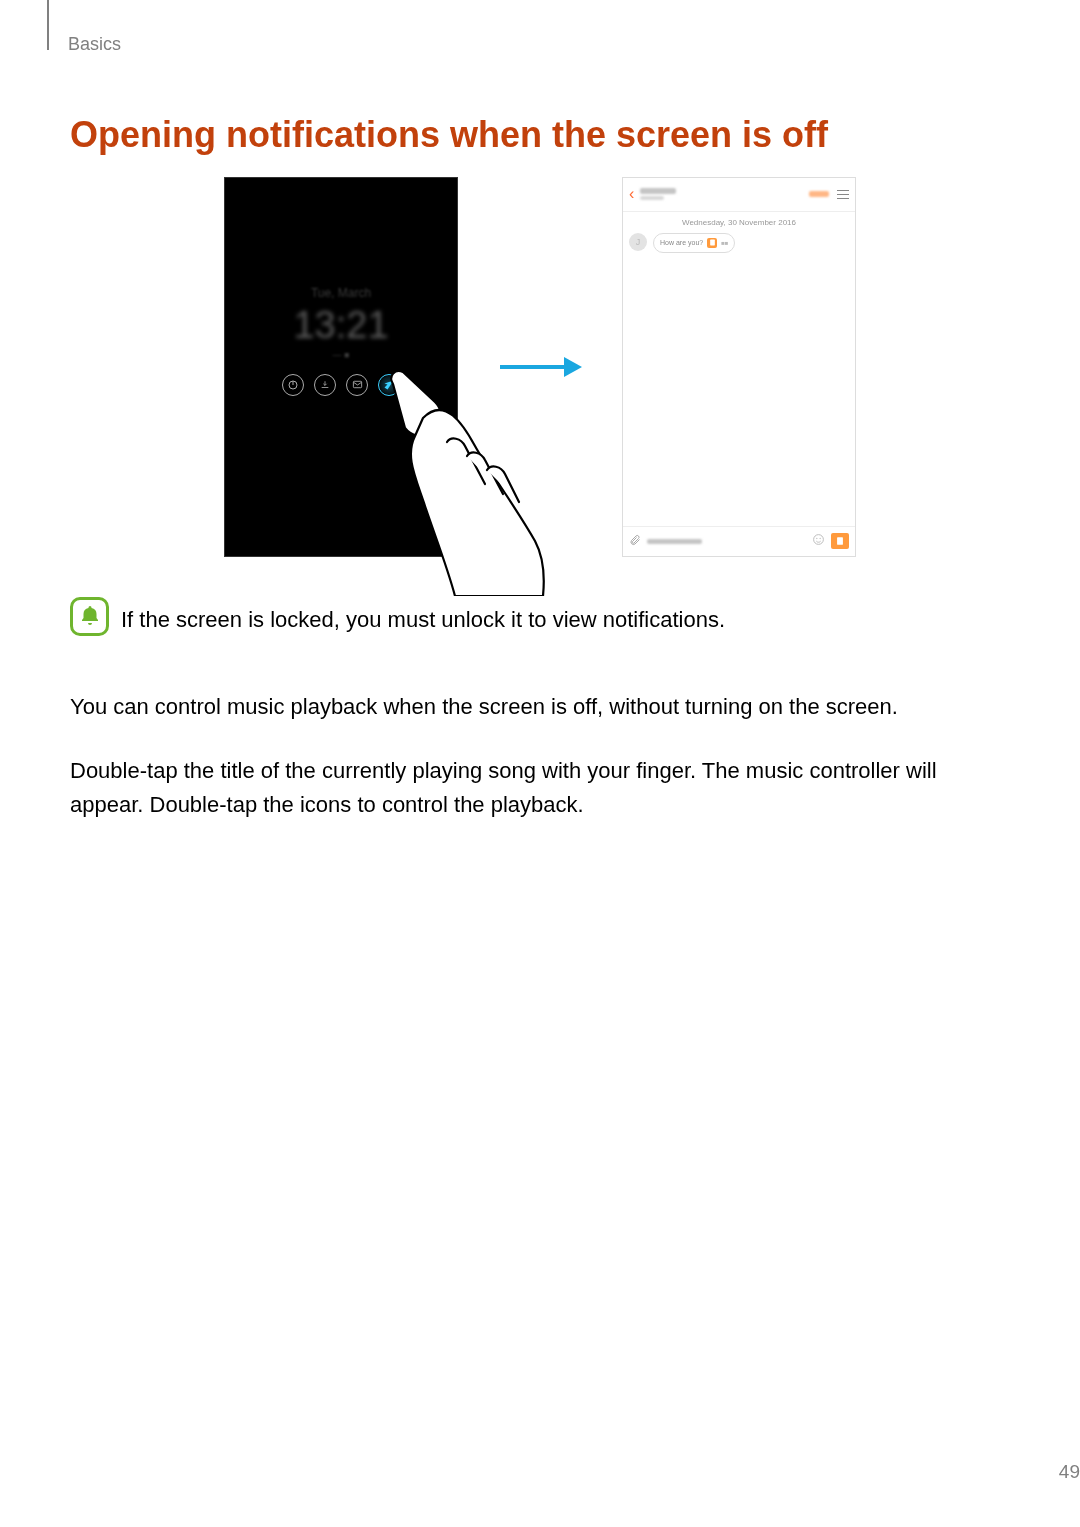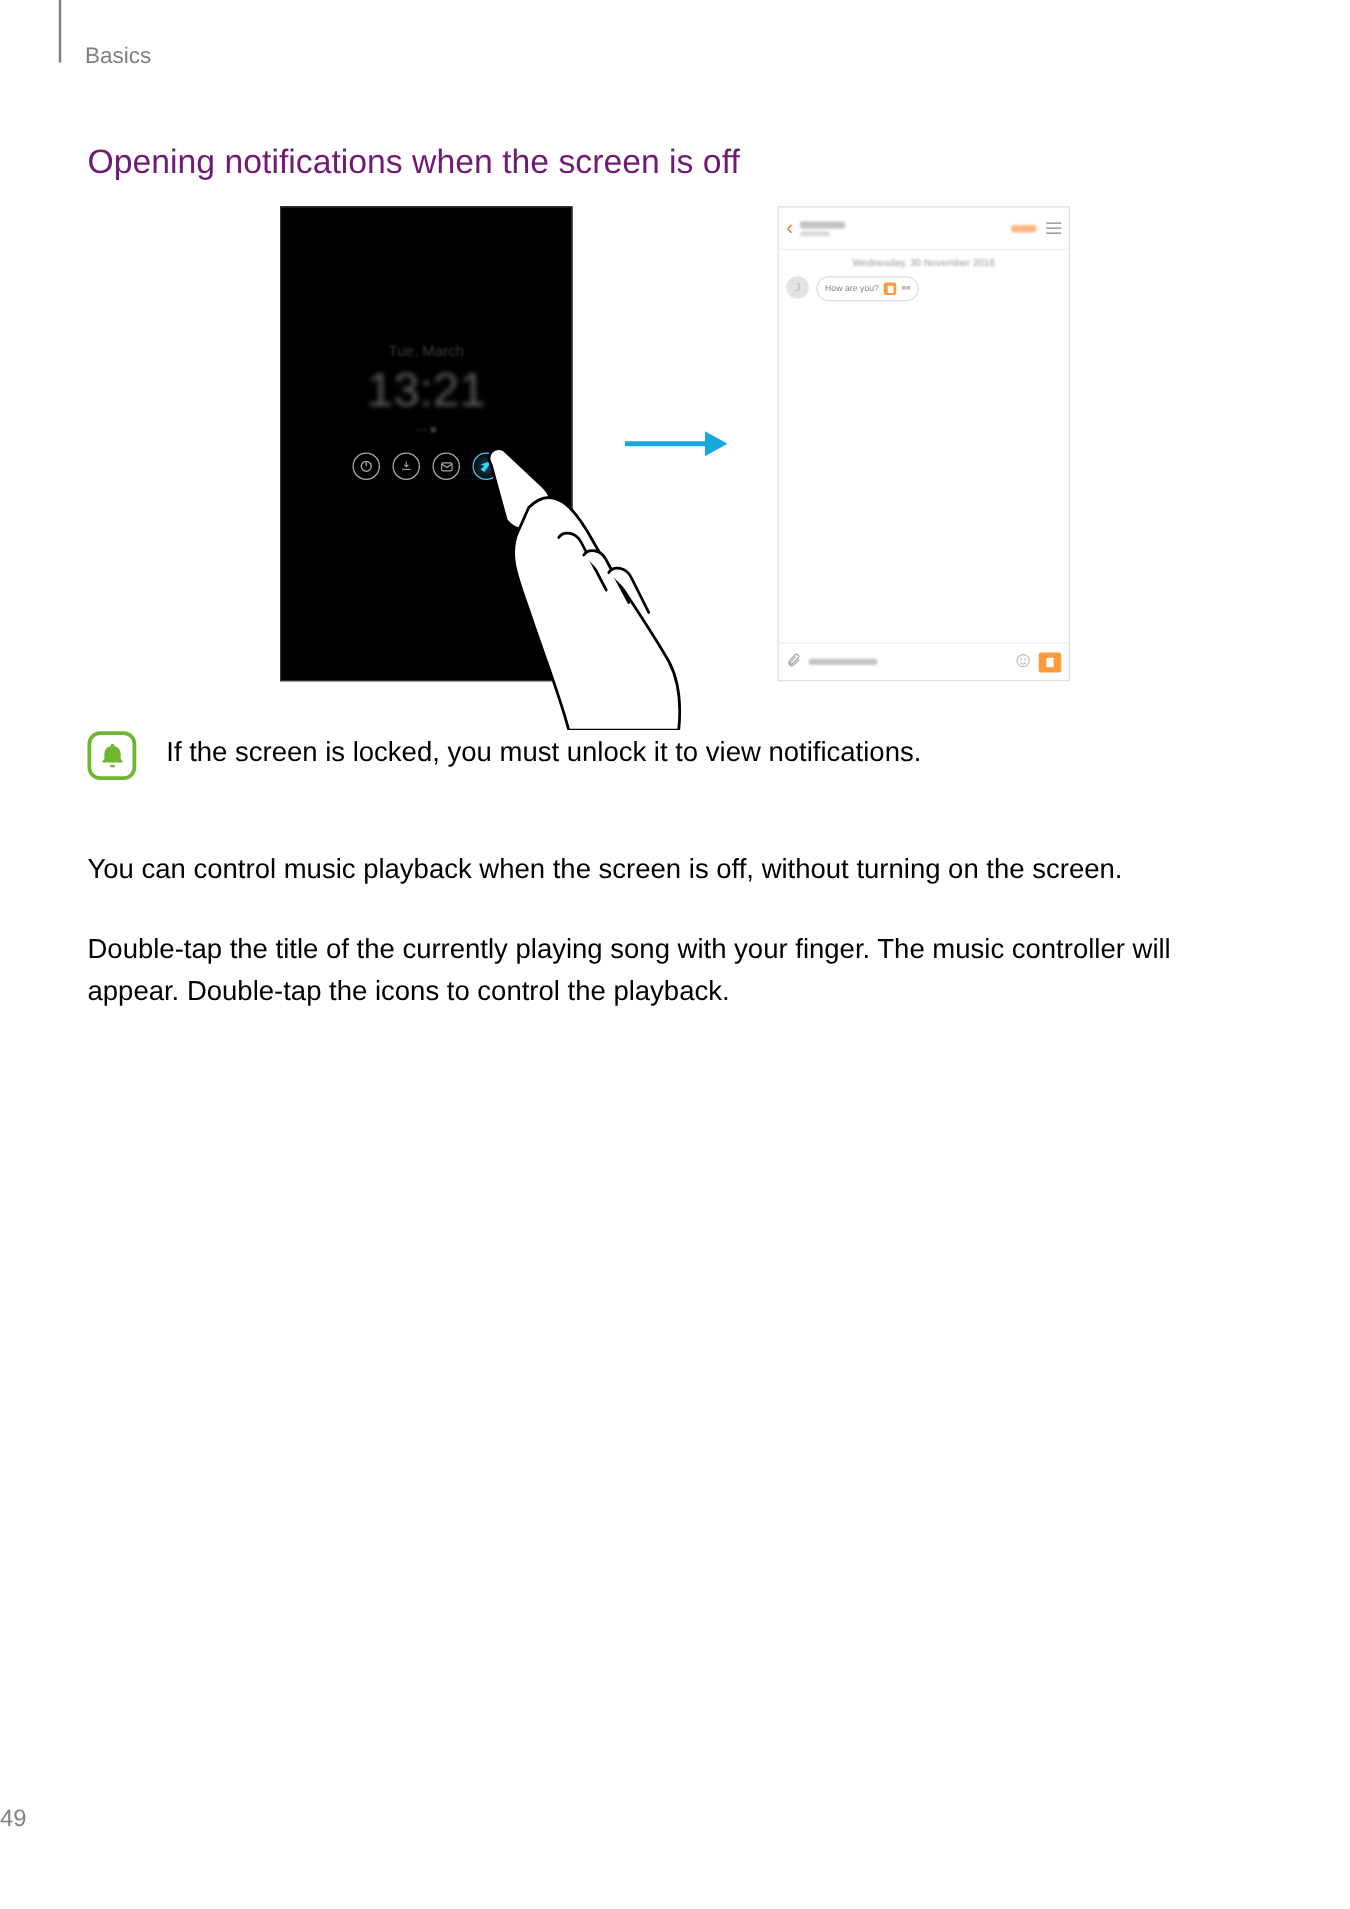--- a/index.html
+++ b/index.html
@@ -24,23 +24,23 @@
     top: 34px;
     left: 68px;
     font-size: 18px;
     color: #808080;
     font-weight: 400;
   }
   .content {
     padding: 112px 70px 0 70px;
   }
   h2.section-heading {
-    font-size: 27px;
-    font-weight: 400;
-    color: #701a75;
+    font-size: 36px;
+    font-weight: 700;
+    color: #c2410c;
     margin-bottom: 18px;
     line-height: 1.3;
   }
   p.body-text {
     font-size: 22px;
     line-height: 1.55;
     color: #000;
     margin-bottom: 30px;
     font-weight: 400;
   }
@@ -233,46 +233,46 @@
     background: #ff9a3c;
     border-radius: 2px;
     display: flex;
     align-items: center;
     justify-content: center;
     color: #fff;
     font-size: 9px;
   }
   .note-row {
     display: flex;
-    align-items: flex-start;
-    gap: 24px;
+    align-items: flex-end;
+    gap: 12px;
     margin-bottom: 54px;
   }
   .note-icon {
     width: 39px;
     height: 39px;
     border: 3px solid #6fb52e;
     border-radius: 10px;
     background: #fff;
     display: flex;
     align-items: center;
     justify-content: center;
     flex-shrink: 0;
   }
   .note-text {
     font-size: 22px;
     line-height: 1.5;
     color: #000;
   }
   .page-number {
     position: absolute;
-    bottom: 60px;
+    bottom: 44px;
     left: 0;
     right: 0;
-    text-align: left;
+    text-align: right;
     font-size: 19px;
     color: #808080;
   }
 </style>
 </head>
 <body>
 
 <div class="tab-mark"></div>
 <div class="breadcrumb">Basics</div>
 

